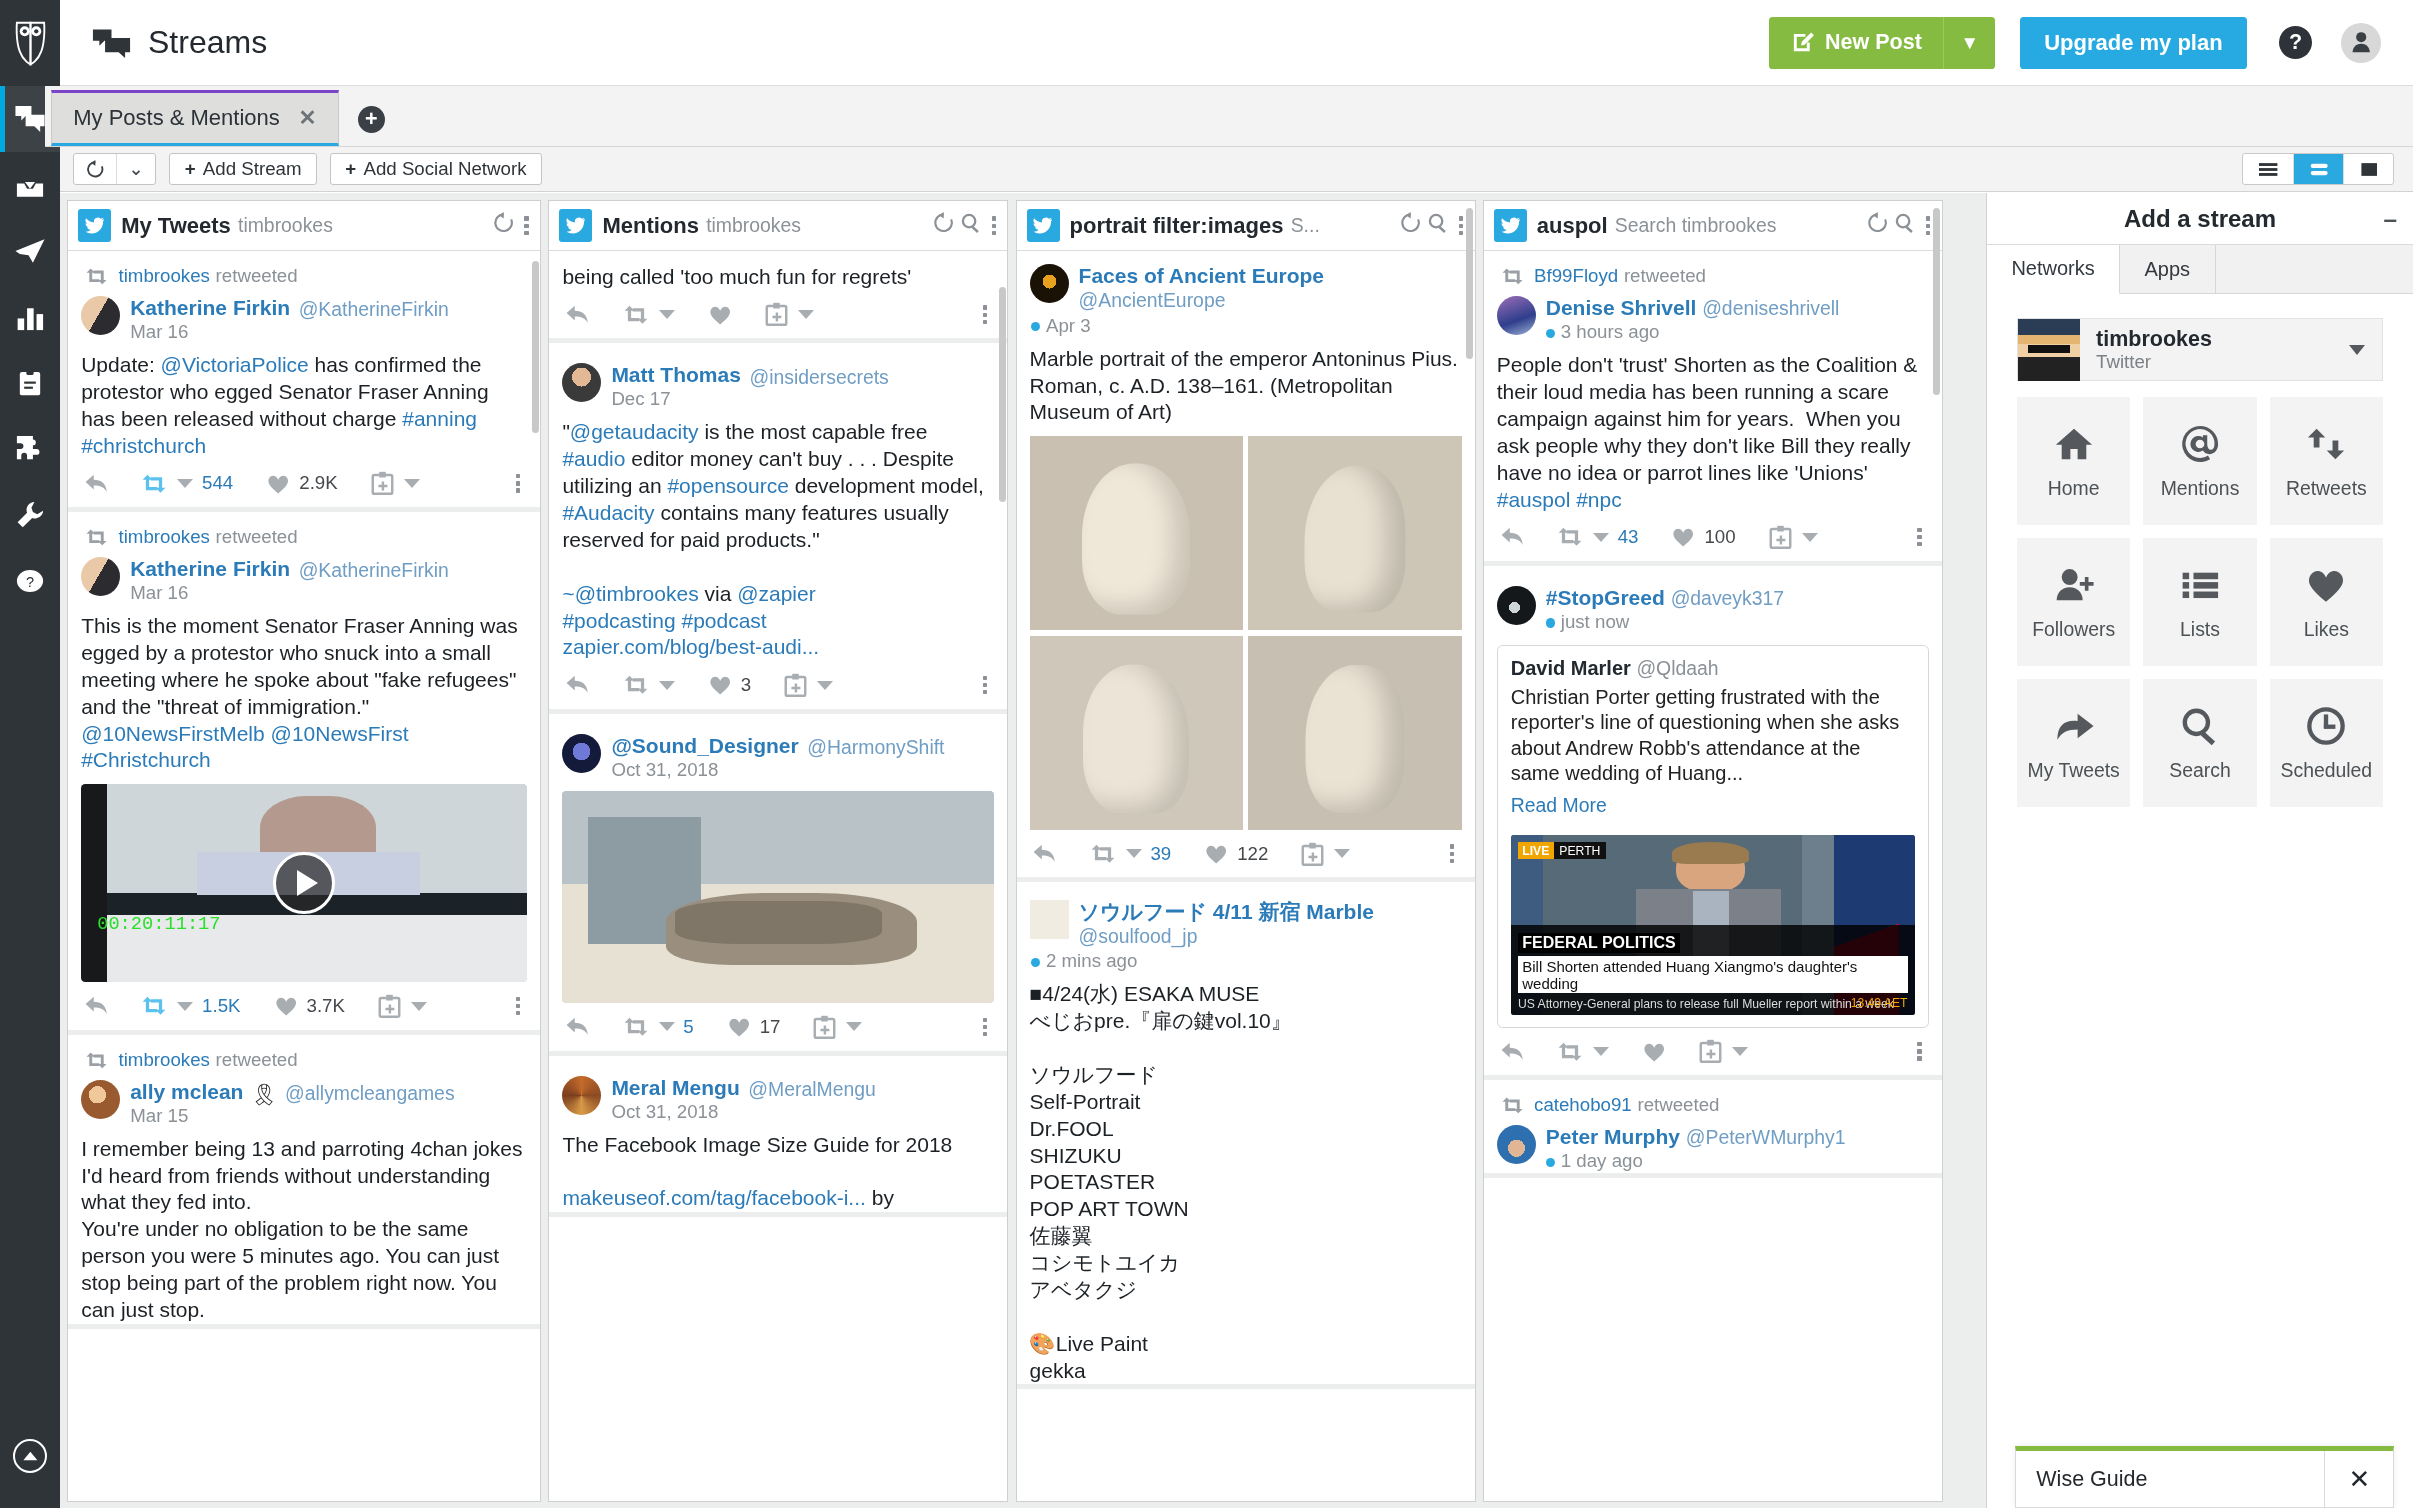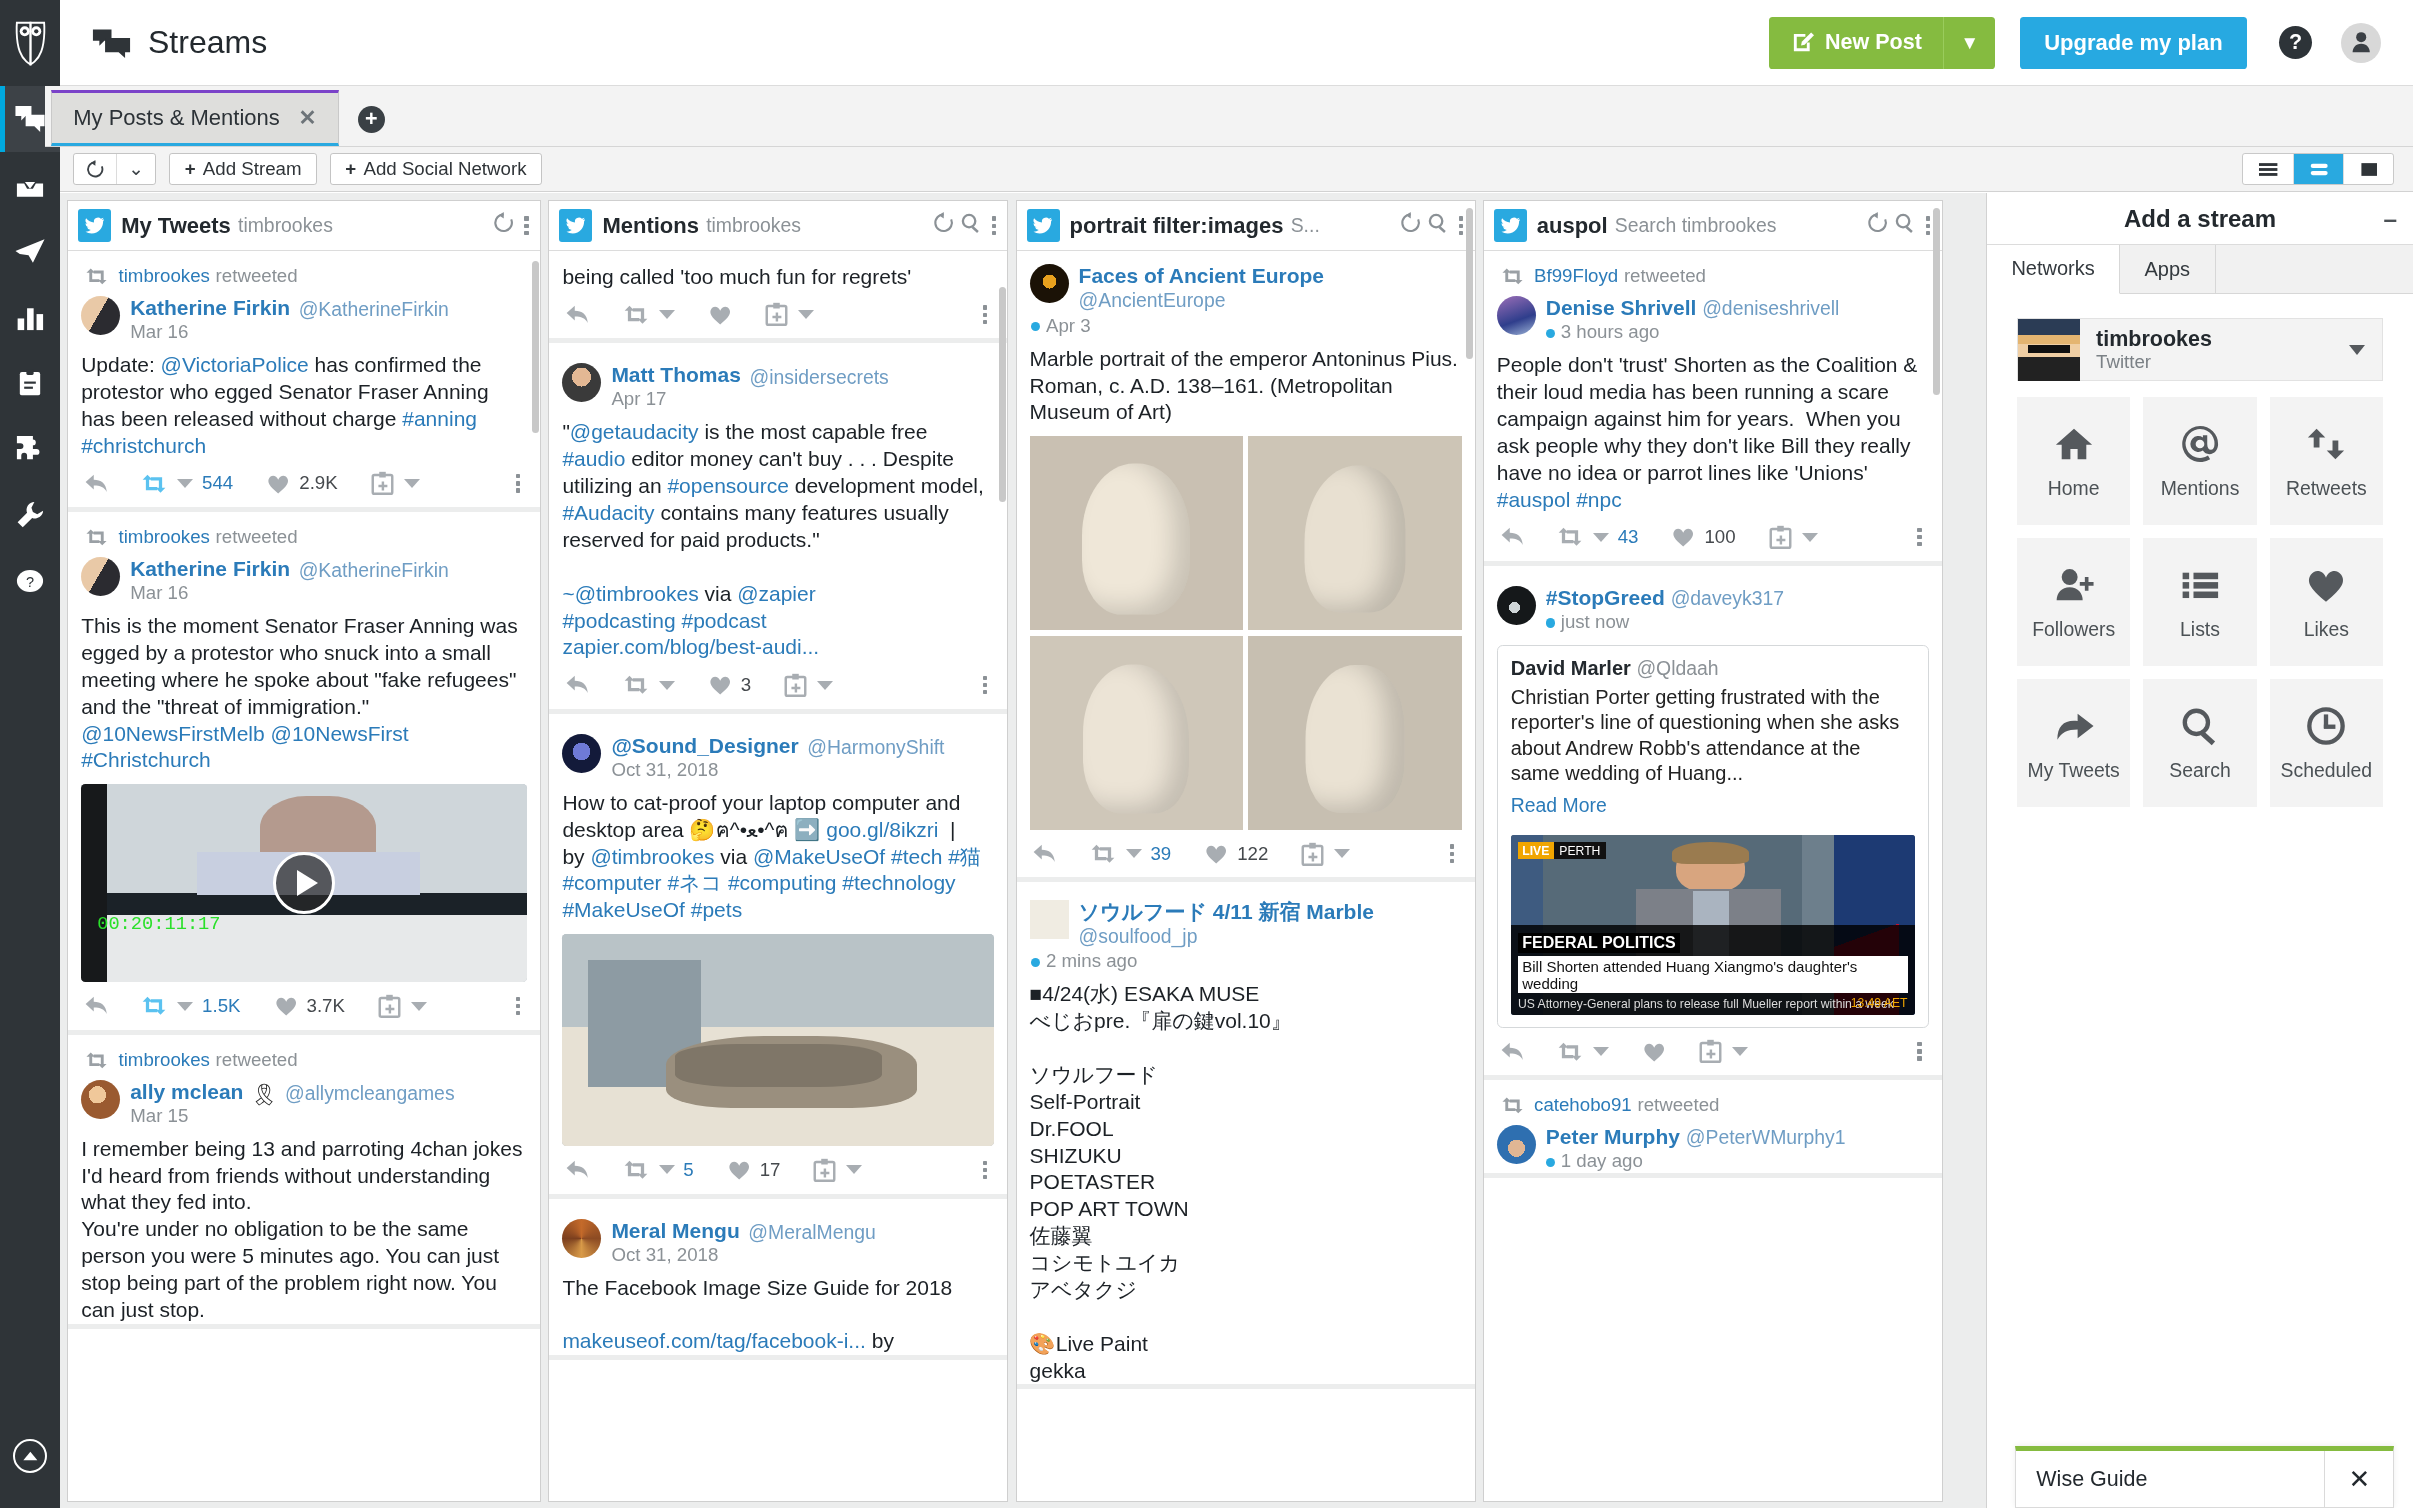--- a/index.html
+++ b/index.html
@@ -584,21 +584,21 @@
               <i></i>
             </span>
         </div>
       </div>
 
       <div class="tweet">
         <div class="thead" style="margin-top:10px;">
           <div class="avatar" style="background:radial-gradient(circle at 50% 36%,#e3b894 0 30%,#3a3a3a 30% 100%);"></div>
           <div>
             <div class="uname">Matt Thomas</div>
-            <div class="tdate">Apr 17</div>
+            <div class="tdate">Dec 17</div>
           </div>
           <div class="handle" style="margin:2.2px 0 0 8.6px;">@insidersecrets</div>
         </div>
         <div class="ttext">"<span class="lnk">@getaudacity</span> is the most capable free <span class="lnk">#audio</span> editor money can't buy . . . Despite utilizing an <span class="lnk">#opensource</span> development model, <span class="lnk">#Audacity</span> contains many features usually reserved for paid products."<br><br><span class="lnk">~@timbrookes</span> via <span class="lnk">@zapier</span><br><span class="lnk">#podcasting #podcast</span><br><span class="lnk">zapier.com/blog/best-audi...</span></div>
         <div class="actions">
           <span class="act">
               <svg viewBox="0 0 30 26" style="width:24.4px;height:21.5px;">
                 <path d="M12 2 L2 11 l10 9 v-5 c8 0 13 2 16 8 c-1 -11 -7 -15 -16 -15 z"></path>
               </svg>
             </span>
@@ -634,21 +634,20 @@
 
       <div class="tweet">
         <div class="thead" style="margin-top:10px;">
           <div class="avatar" style="background:radial-gradient(circle at 50% 45%,#6f7ad8 0 30%,#131a3a 30% 100%);"></div>
           <div>
             <div class="uname">@Sound_Designer</div>
             <div class="tdate">Oct 31, 2018</div>
           </div>
           <div class="handle" style="margin:2.2px 0 0 8.6px;">@HarmonyShift</div>
         </div>
-        <div class="ttext">How to cat-proof your laptop computer and desktop area 🤔ฅ^•ﻌ•^ฅ ➡️ <span class="lnk">goo.gl/8ikzri</span>&nbsp; |<br>by <span class="lnk">@timbrookes</span> via <span class="lnk">@MakeUseOf #tech #猫 #computer #ネコ #computing #technology #MakeUseOf #pets</span></div>
         <div class="videobox" style="height:212px;">
           <div style="position:absolute;inset:0;background:linear-gradient(180deg,#b9c3c7 0 44%,#e7e1d4 44% 100%);"></div>
           <div style="position:absolute;left:6%;top:12%;width:26%;height:60%;background:#8d9ba3;"></div>
           <div style="position:absolute;left:24%;top:48%;width:58%;height:34%;background:#9a8f7e;border-radius:40% 40% 26% 26%;"></div>
           <div style="position:absolute;left:26%;top:52%;width:48%;height:20%;background:#7f7668;border-radius:30%;"></div>
         </div>
         <div class="actions">
           <span class="act">
               <svg viewBox="0 0 30 26" style="width:24.4px;height:21.5px;">
                 <path d="M12 2 L2 11 l10 9 v-5 c8 0 13 2 16 8 c-1 -11 -7 -15 -16 -15 z"></path>

